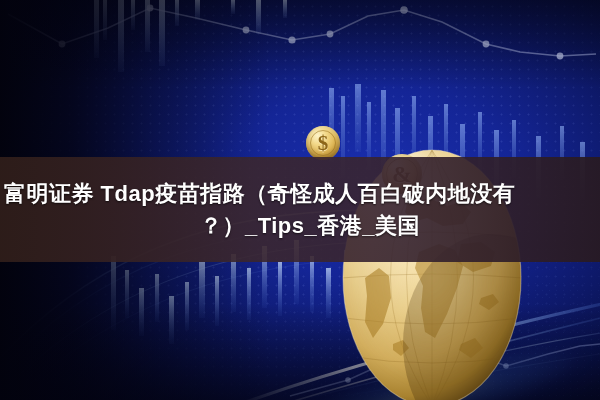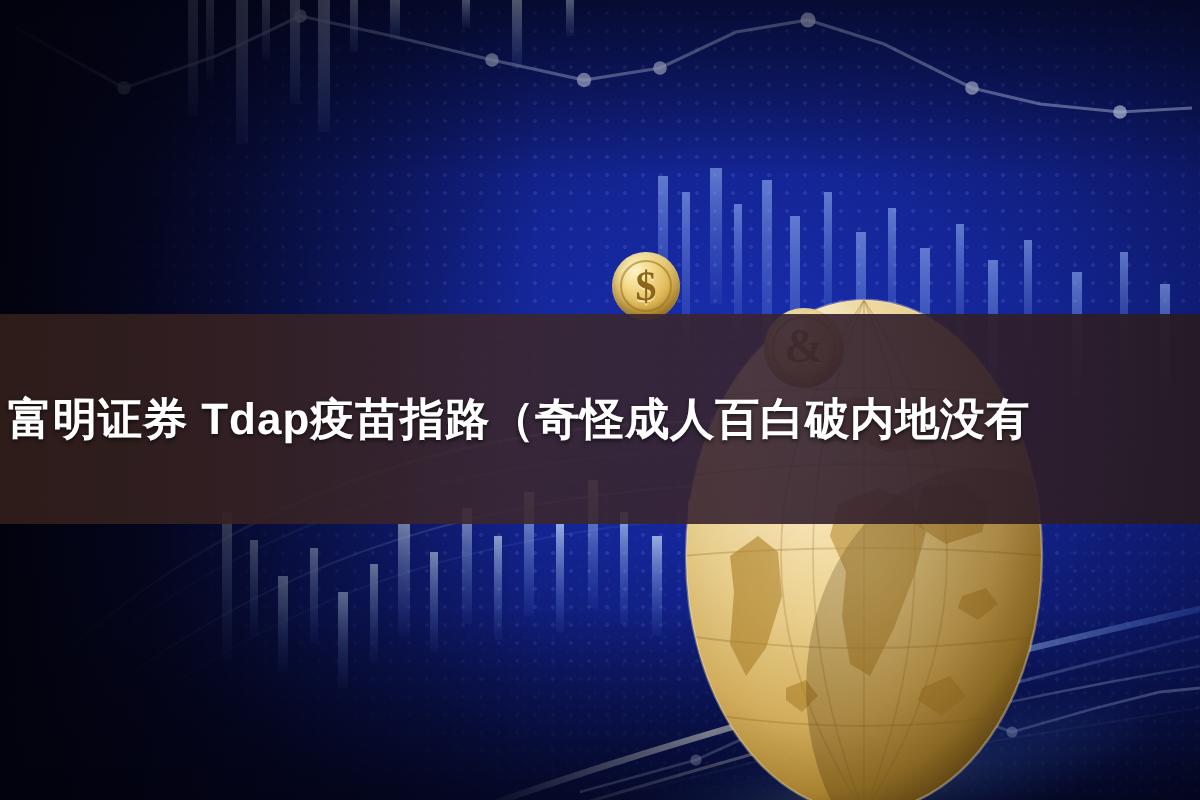--- a/index.html
+++ b/index.html
@@ -339,15 +339,16 @@
 
   <div class="coin" style="left:382px; top:154px; width:40px; height:40px; opacity:0.95;">
     <div class="coin-face">
       <div class="coin-rim"></div>
       <span class="coin-sym" style="font-size:24px;">&amp;</span>
     </div>
   </div>
 
   <div id="title-band">
     <div class="title-line" id="title-line-1">富明证券 Tdap疫苗指路（奇怪成人百白破内地没有</div>
+    <div class="title-line" id="title-line-2">？）_Tips_香港_美国</div>
   </div>
 
 </div>
 
 </body></html>

